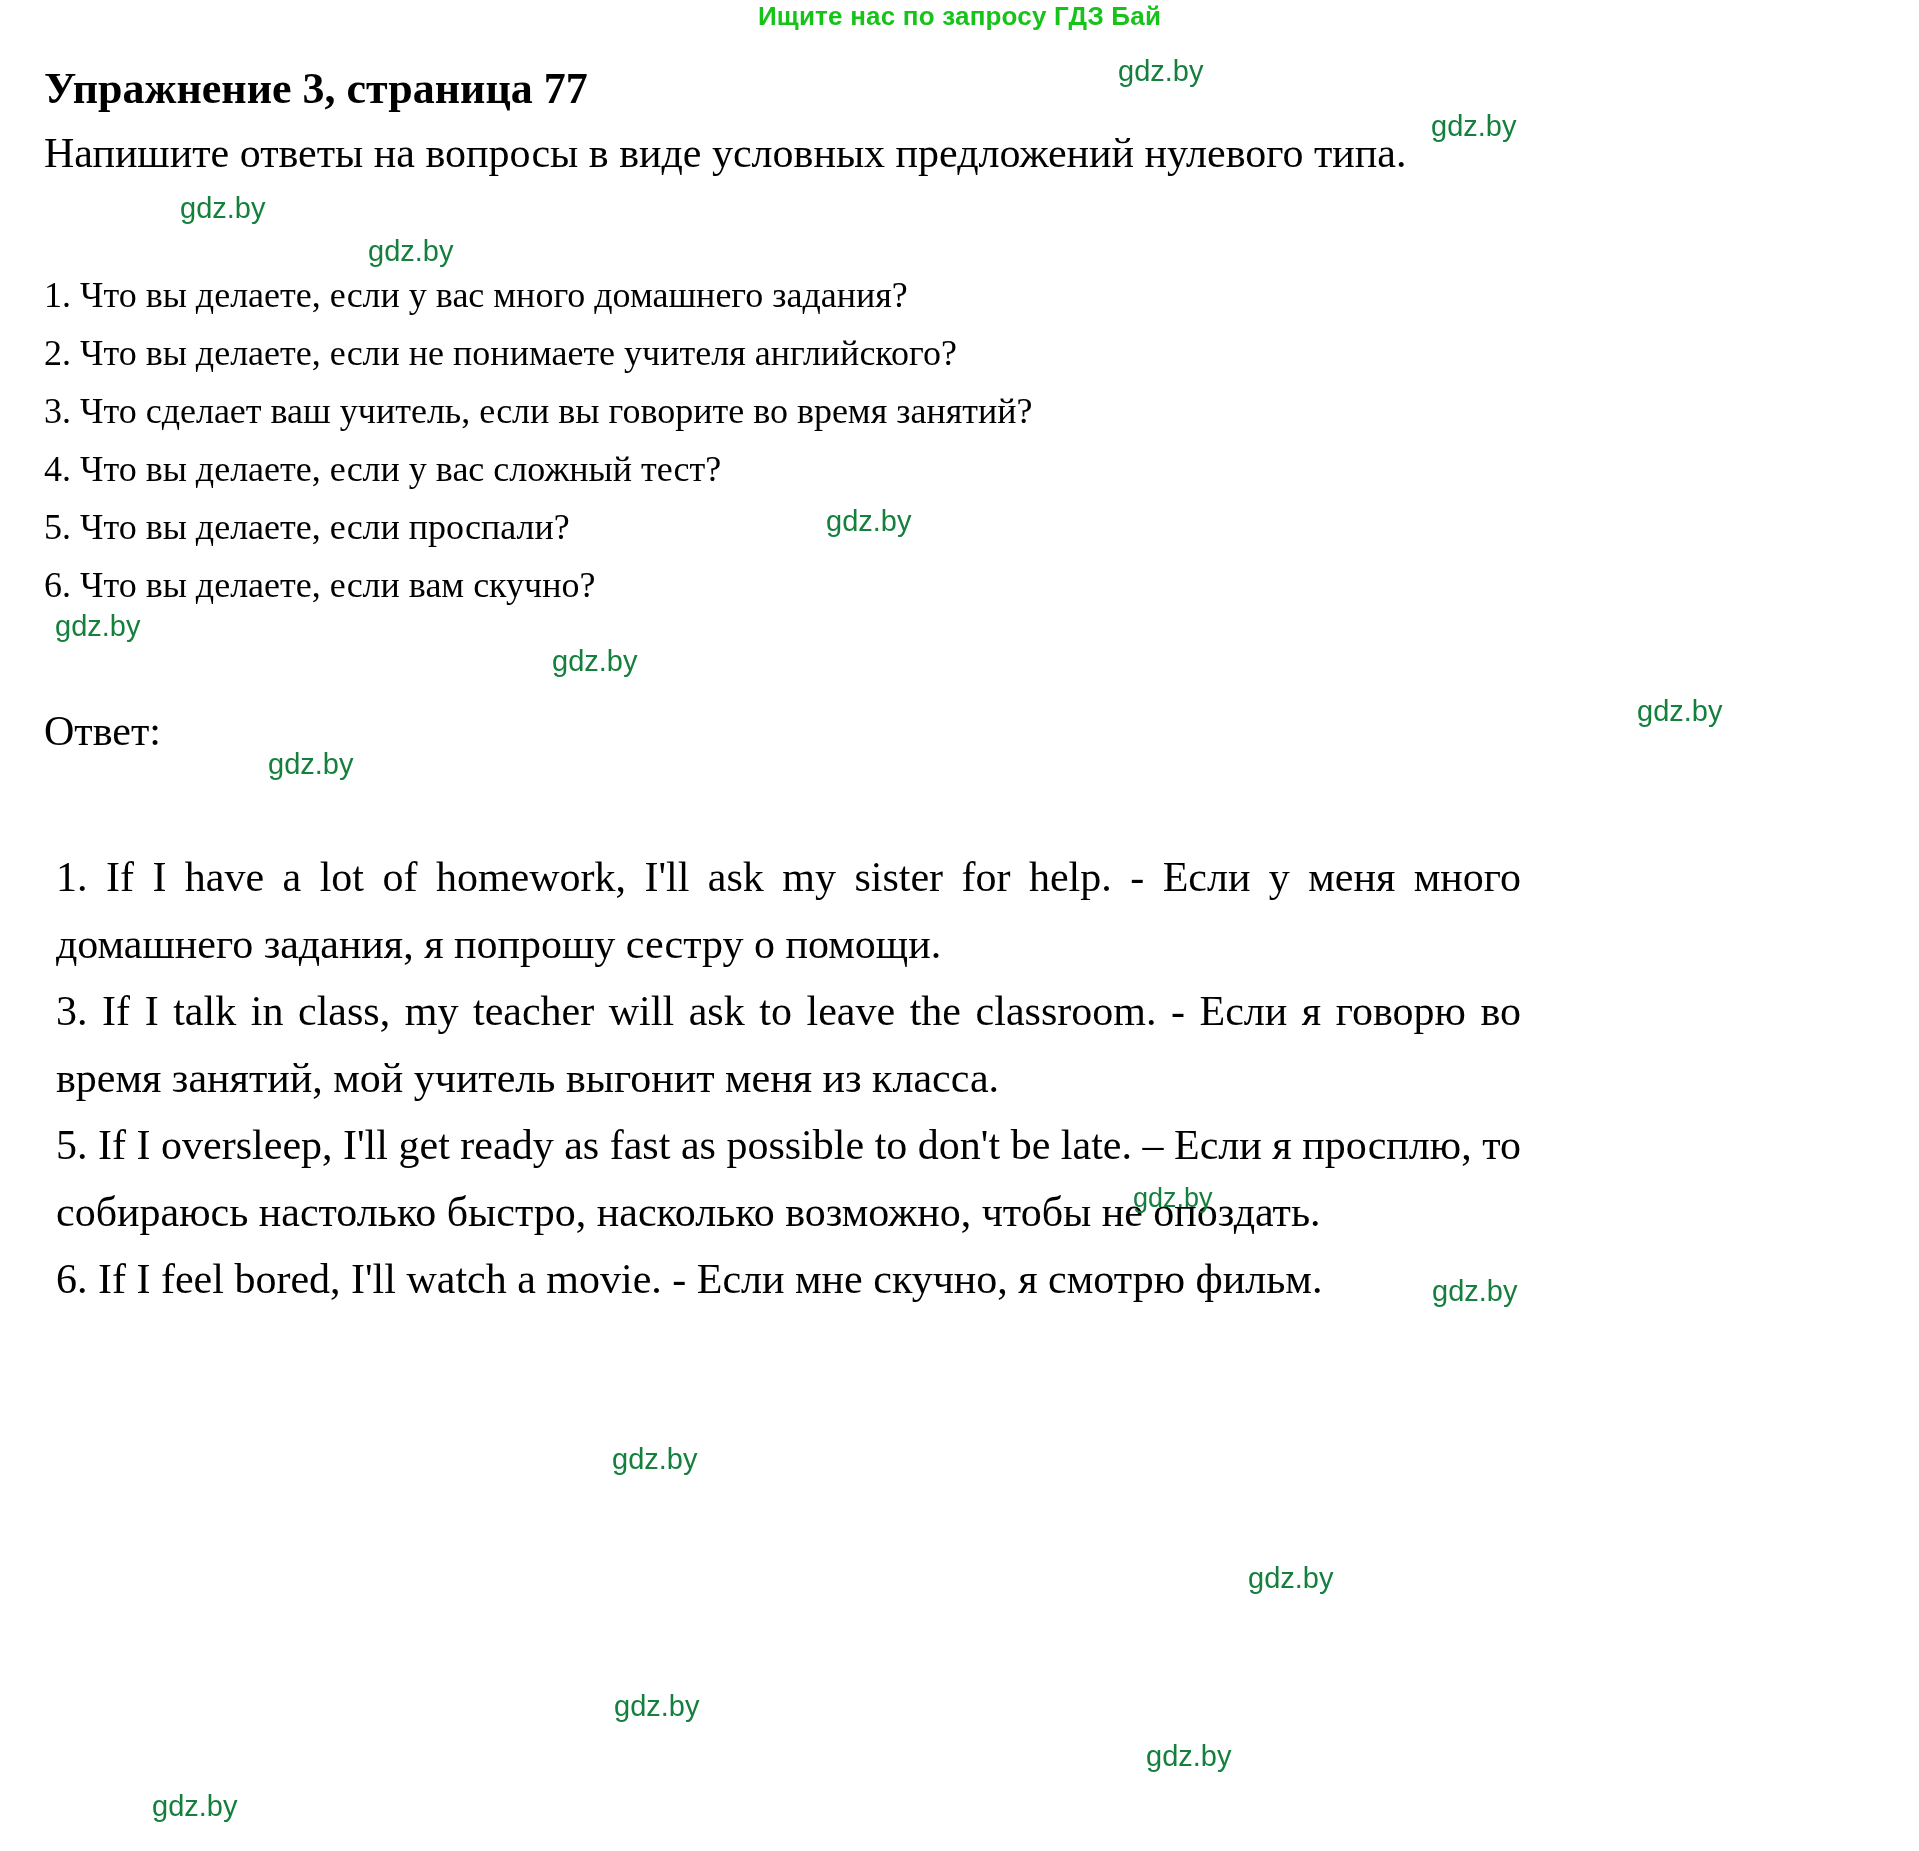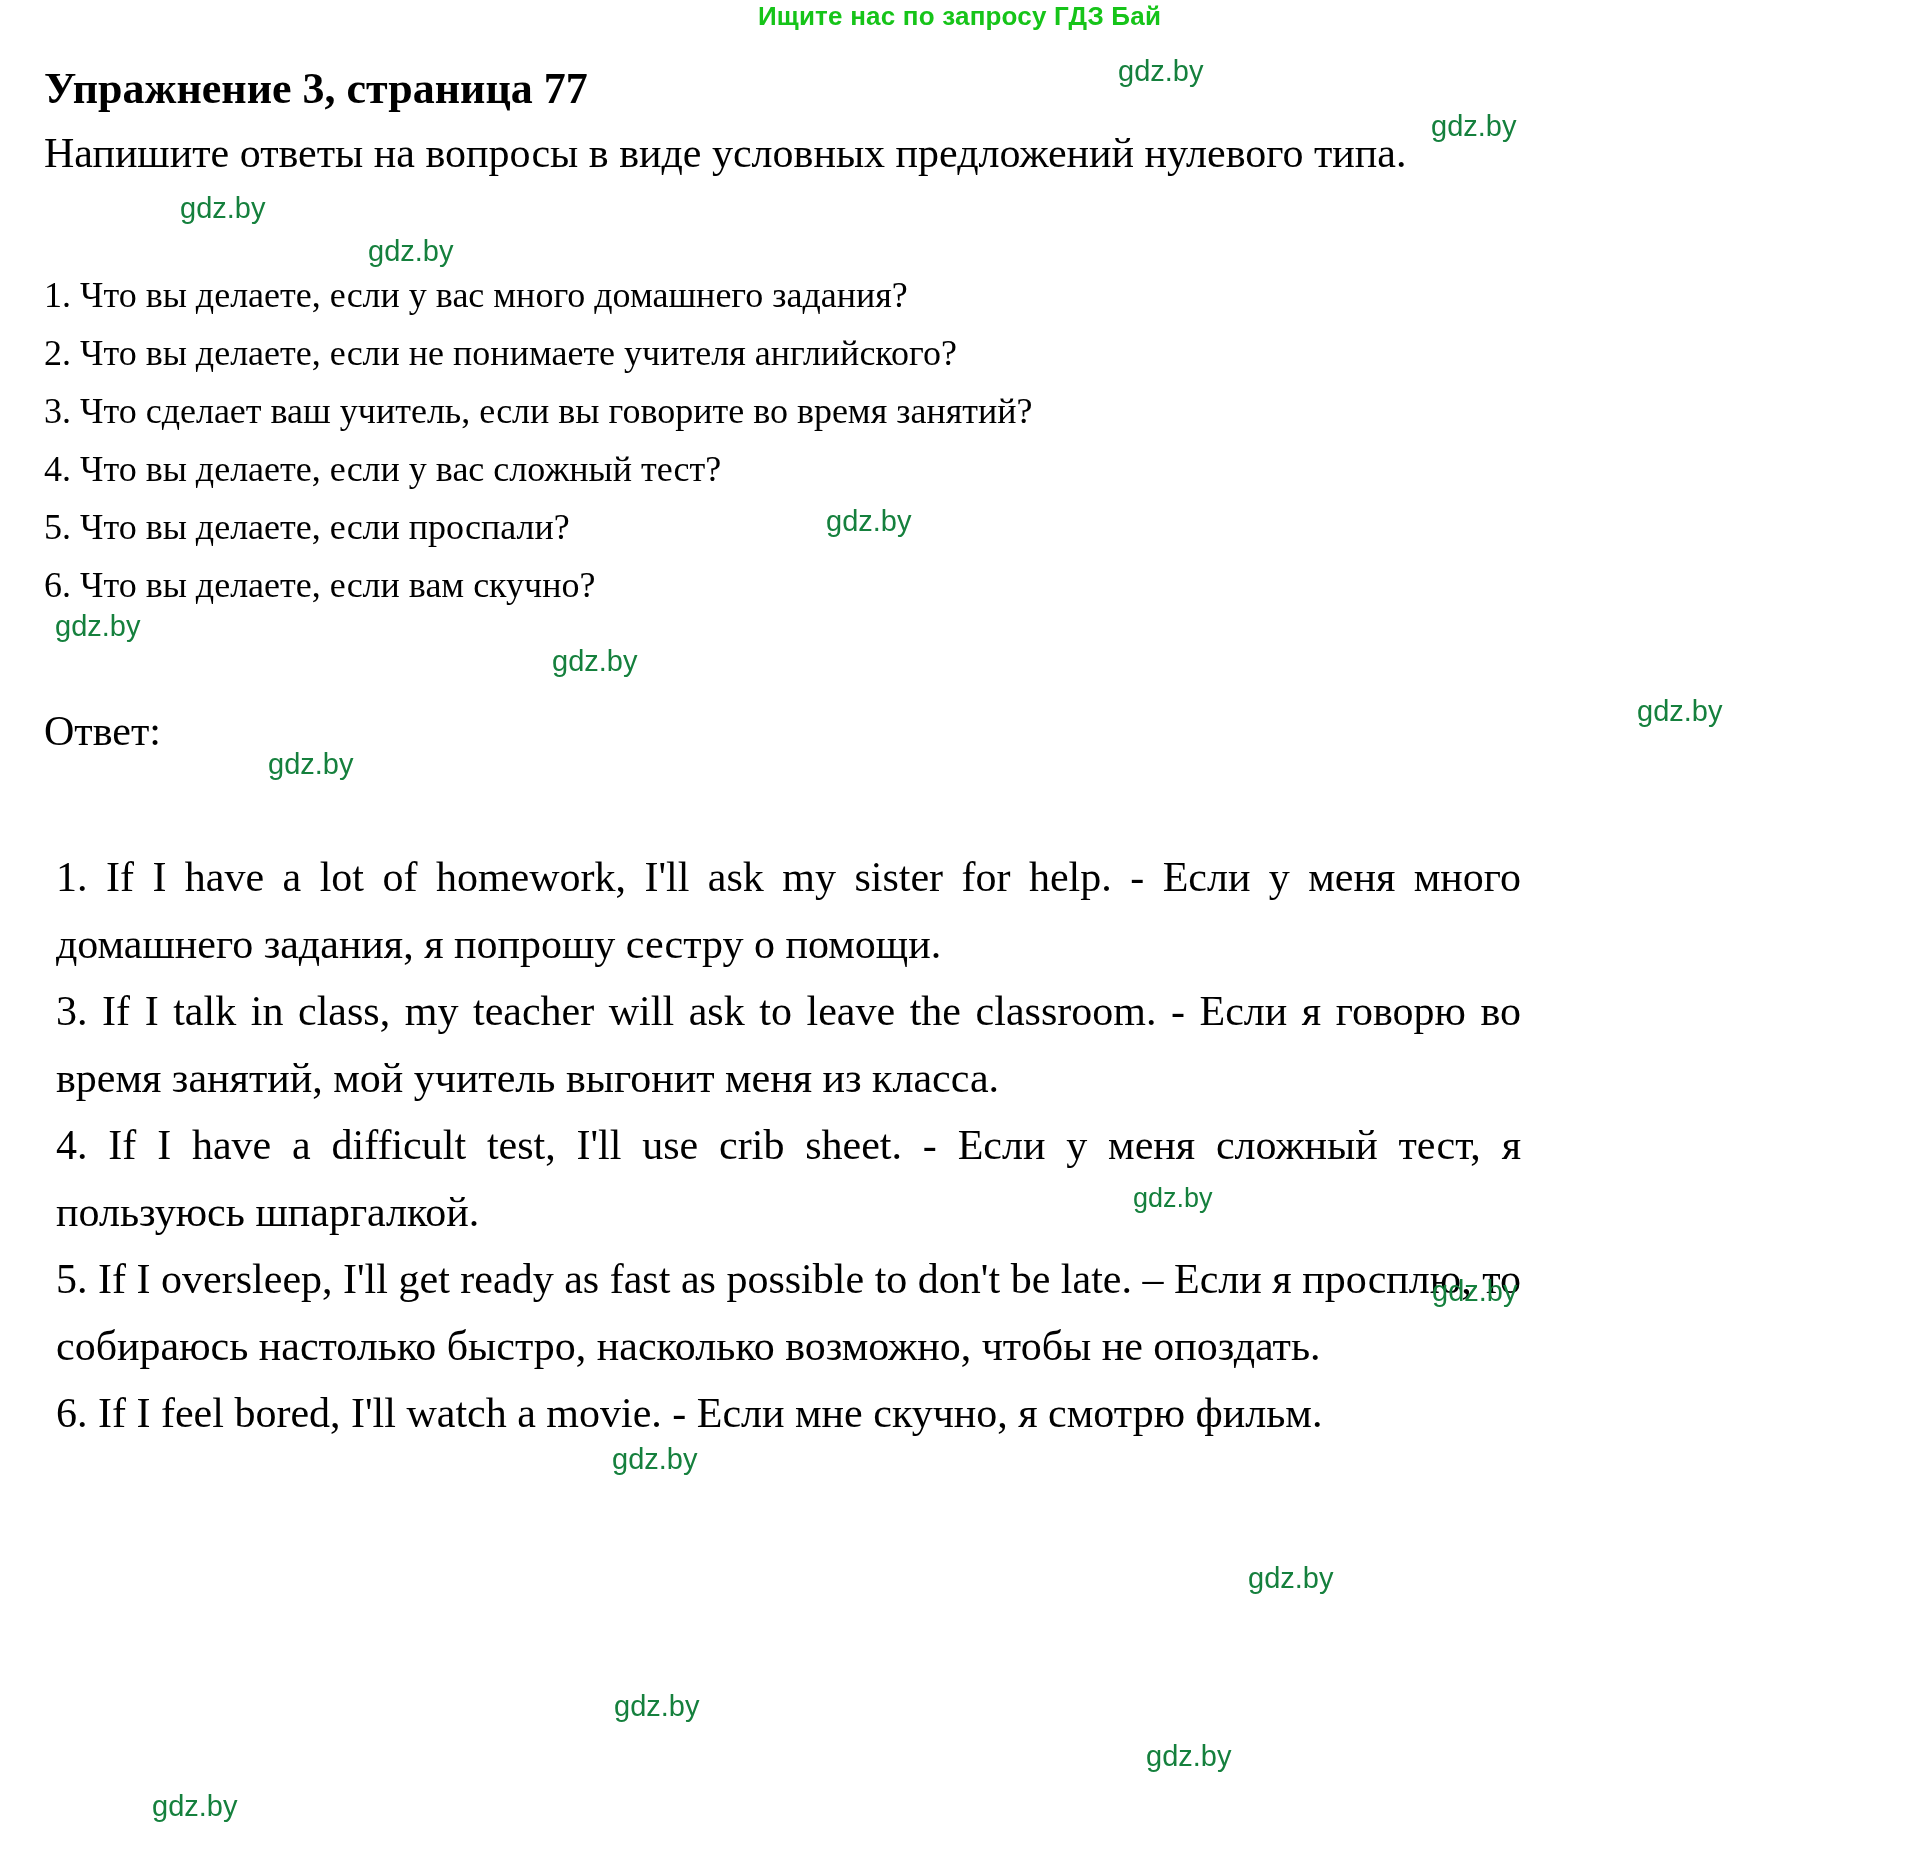--- a/index.html
+++ b/index.html
@@ -144,21 +144,20 @@
       <li>4. Что вы делаете, если у вас сложный тест?</li>
       <li>5. Что вы делаете, если проспали?</li>
       <li>6. Что вы делаете, если вам скучно?</li>
     </ul>
 
     <p class="answer-heading">Ответ:</p>
 
     <ul class="answers">
       <li>1. If I have a lot of homework, I'll ask my sister for help. - Если у меня много домашнего задания, я попрошу сестру о помощи.</li>
       <li>3. If I talk in class, my teacher will ask to leave the classroom. - Если я говорю во время занятий, мой учитель выгонит меня из класса.</li>
-      <li>4. If I have a difficult test, I'll use crib sheet. - Если у меня сложный тест, я пользуюсь шпаргалкой.</li>
       <li>5. If I oversleep, I'll get ready as fast as possible to don't be late. – Если я просплю, то собираюсь настолько быстро, насколько возможно, чтобы не опоздать.</li>
       <li>6. If I feel bored, I'll watch a movie. - Если мне скучно, я смотрю фильм.</li>
     </ul>
 
   </div>
 
 
   <div id="watermark-layer">
       <div class="wm" style="left: 1118px; top: 55px; font-size: 29px;">gdz.by</div>
       <div class="wm" style="left: 1431px; top: 110px; font-size: 29px;">gdz.by</div>

